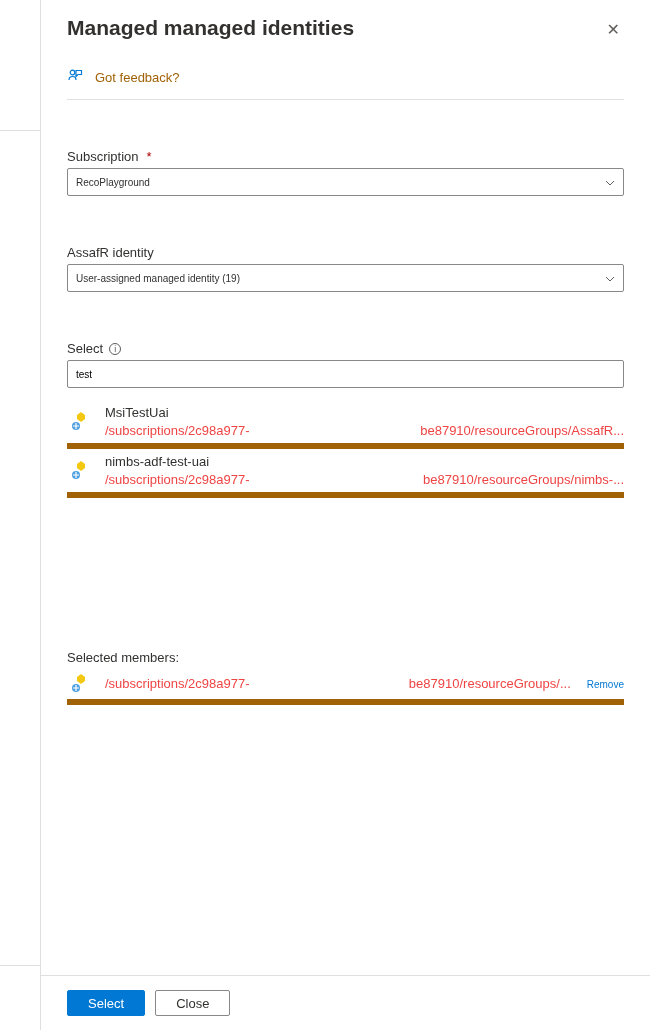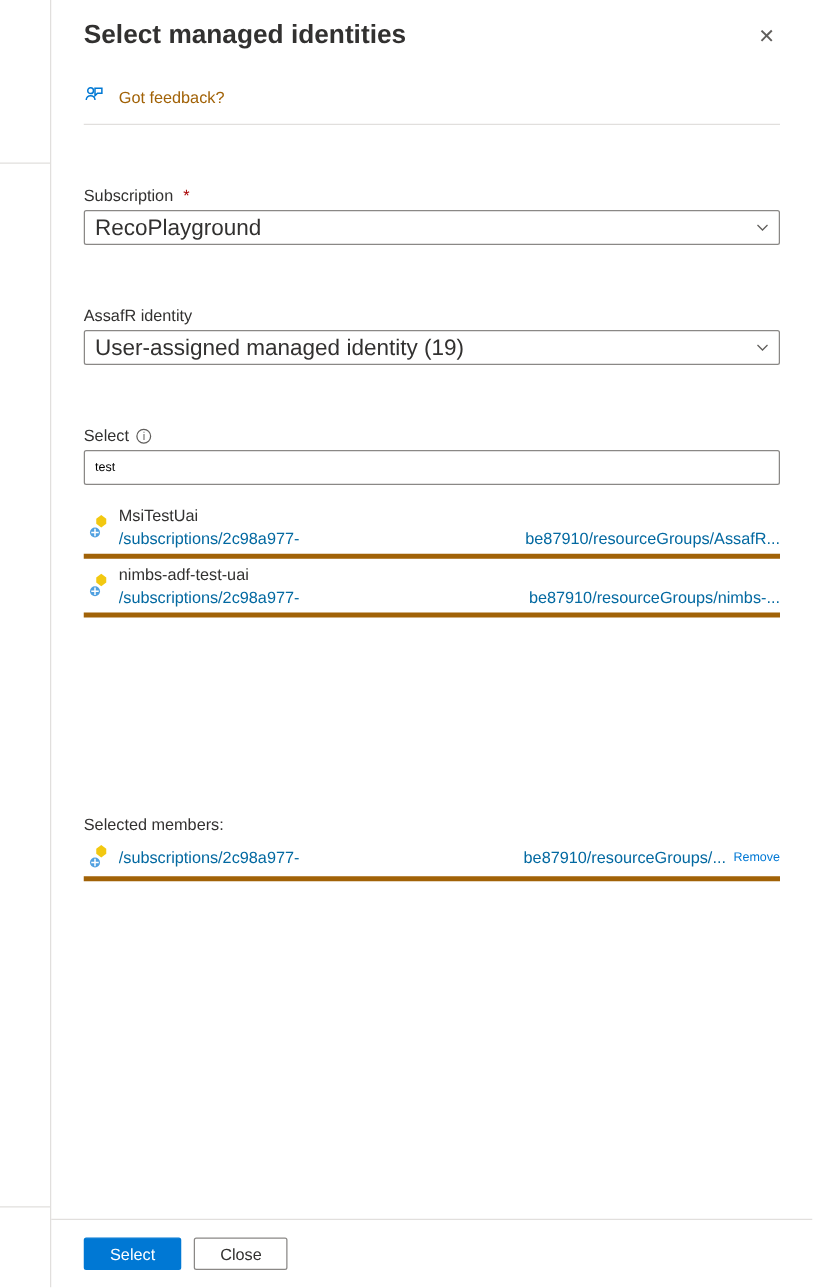--- a/index.html
+++ b/index.html
@@ -72,21 +72,21 @@
     .required { color: #a80000; margin-left: 2px; }
     .select-box {
       width: 100%;
       height: 28px;
       border: 1px solid #8a8886;
       border-radius: 2px;
       padding: 0 8px;
       display: flex;
       align-items: center;
       justify-content: space-between;
-      font-size: 18px;
+      font-size: 10px;
       background: #fff;
       cursor: pointer;
     }
     .chevron { font-size: 11px; color: #605e5c; }
     .info-ic {
       width: 12px; height: 12px;
       border: 1px solid #605e5c;
       border-radius: 50%;
       display: inline-flex;
       align-items: center;
@@ -102,37 +102,38 @@
       padding: 0 8px;
       font-size: 10px;
       font-family: inherit;
       outline: none;
     }
     .results { margin-top: 12px; }
     .identity-row {
       display: flex;
       align-items: center;
       padding: 4px 0;
-      border-bottom: 4px solid #a16207;
-      cursor: pointer;
+      border-bottom: 6px solid #a16207;
+      cursor: pointer;
+      gap: 10px;
     }
     .identity-icon { flex-shrink: 0; width: 28px; display:flex; align-items:center; justify-content:center;}
     .identity-texts {
       flex: 1;
       min-width: 0;
       display: flex;
       flex-direction: column;
       line-height: 1.35;
     }
     .id-name { font-size: 13px; color: #323130; }
     .path-row {
       display: flex;
       white-space: nowrap;
       font-size: 13px;
-      color: #0369a1;
+      color: #ef4444;
       overflow: hidden;
       text-align: center;
     }
     .path-left { flex-shrink:0; }
     .path-gap { flex: 1; min-width: 30px; }
     .path-right { flex-shrink:0; overflow:hidden; text-overflow:ellipsis; max-width: 250px; }
     .remove-link {
       color: #0078d4;
       font-size: 10px;
       cursor: pointer;
@@ -187,21 +188,21 @@
     .spacer { flex:1; }
   </style>
 </head>
 <body>
 
 <div class="left-strip"></div>
 
 <div class="panel">
 
   <div class="panel-header">
-    <h1 class="panel-title">Select managed identities</h1>
+    <h1 class="panel-title">Managed managed identities</h1>
     <div class="close-x">✕</div>
   </div>
 
   <div class="panel-body">
 
     <div class="feedback-row">
       <span class="feedback-icon">
         <svg viewBox="0 0 16 16" fill="none" stroke="#0078d4" stroke-width="1.2">
           <circle cx="5.5" cy="4.5" r="2.3"></circle>
           <path d="M2 12c0-2 1.6-3.5 3.5-3.5S9 10 9 12"></path>

